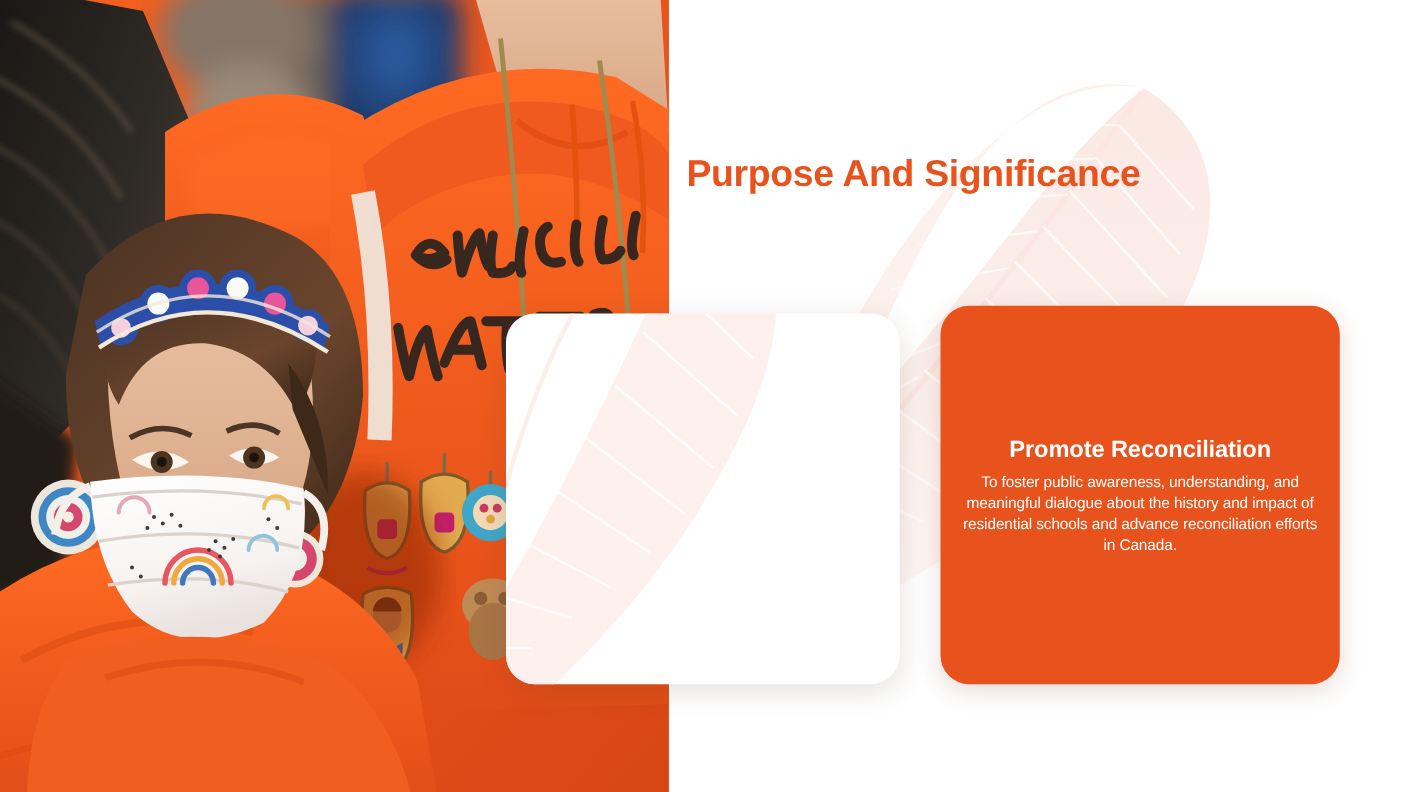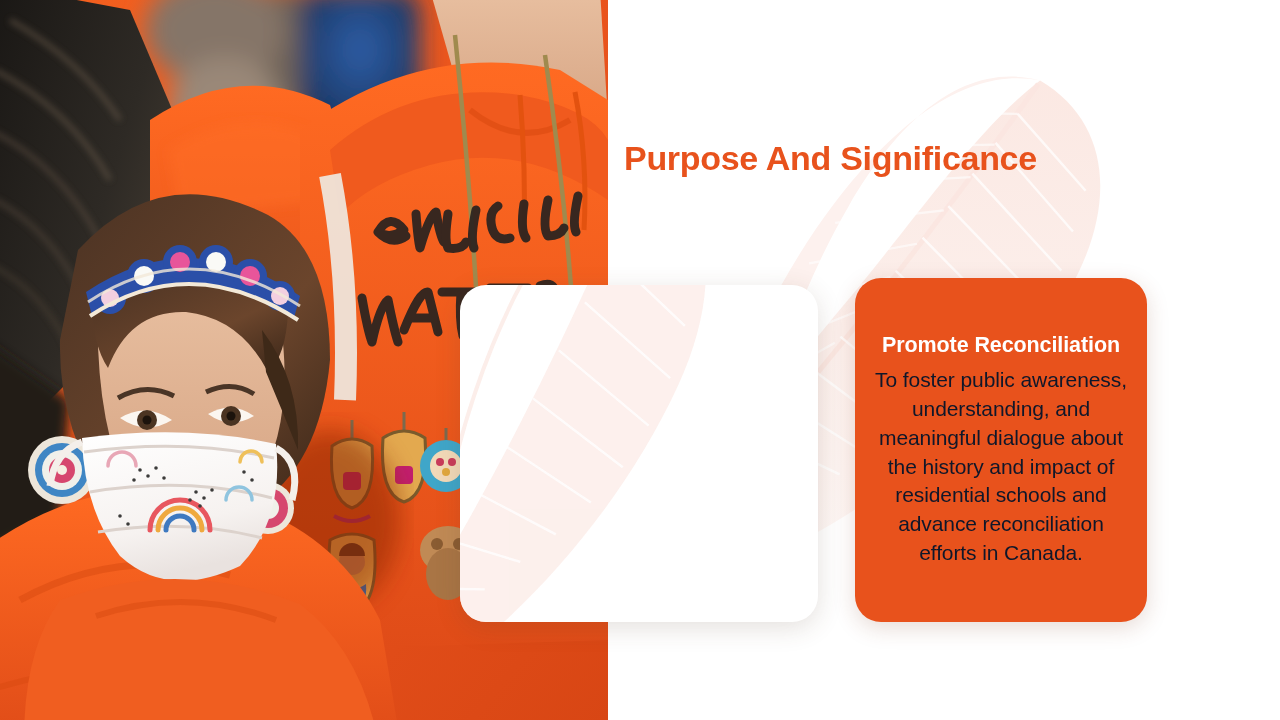--- a/index.html
+++ b/index.html
@@ -47,43 +47,43 @@
     left:460px;top:285px;width:358px;height:337px;
     background:#ffffff;
     padding:26px 28px;
     box-shadow:0 6px 26px rgba(90,60,45,0.16);
   }
   .card-white .cardbg{
     position:absolute;left:-120px;top:-150px;width:420px;height:620px;
     pointer-events:none;opacity:.85;
   }
   .card-orange{
-    left:855px;top:278px;width:292px;height:344px;
+    left:855px;top:278px;width:363px;height:344px;
     background:#E8521C;
     padding:22px 20px;
     box-shadow:0 6px 22px rgba(120,55,25,0.18);
   }
   .card-inner{position:relative;z-index:2;width:100%;}
 
   .card-white .card-title{
     font-size:22px;font-weight:bold;line-height:1.27;
     color:#3E3636;margin:0 0 8px 0;letter-spacing:-0.1px;
   }
   .card-white .card-body{
     font-size:19px;line-height:1.37;
     color:#58524F;margin:0;font-weight:normal;
     letter-spacing:-0.1px;
   }
   .card-orange .card-title{
     font-size:21.5px;font-weight:bold;line-height:1.25;
     color:#ffffff;margin:0 0 7px 0;letter-spacing:-0.1px;
   }
   .card-orange .card-body{
-    font-size:21px;line-height:1.37;
-    color:#0f172a;margin:0;font-weight:normal;
+    font-size:14px;line-height:1.37;
+    color:#ffffff;margin:0;font-weight:normal;
     letter-spacing:-0.1px;
   }
 </style>
 </head>
 <body>
 
 <div class="slide">
 
   <div class="photo">
     <svg viewBox="0 0 608 720" xmlns="http://www.w3.org/2000/svg" aria-hidden="true">

